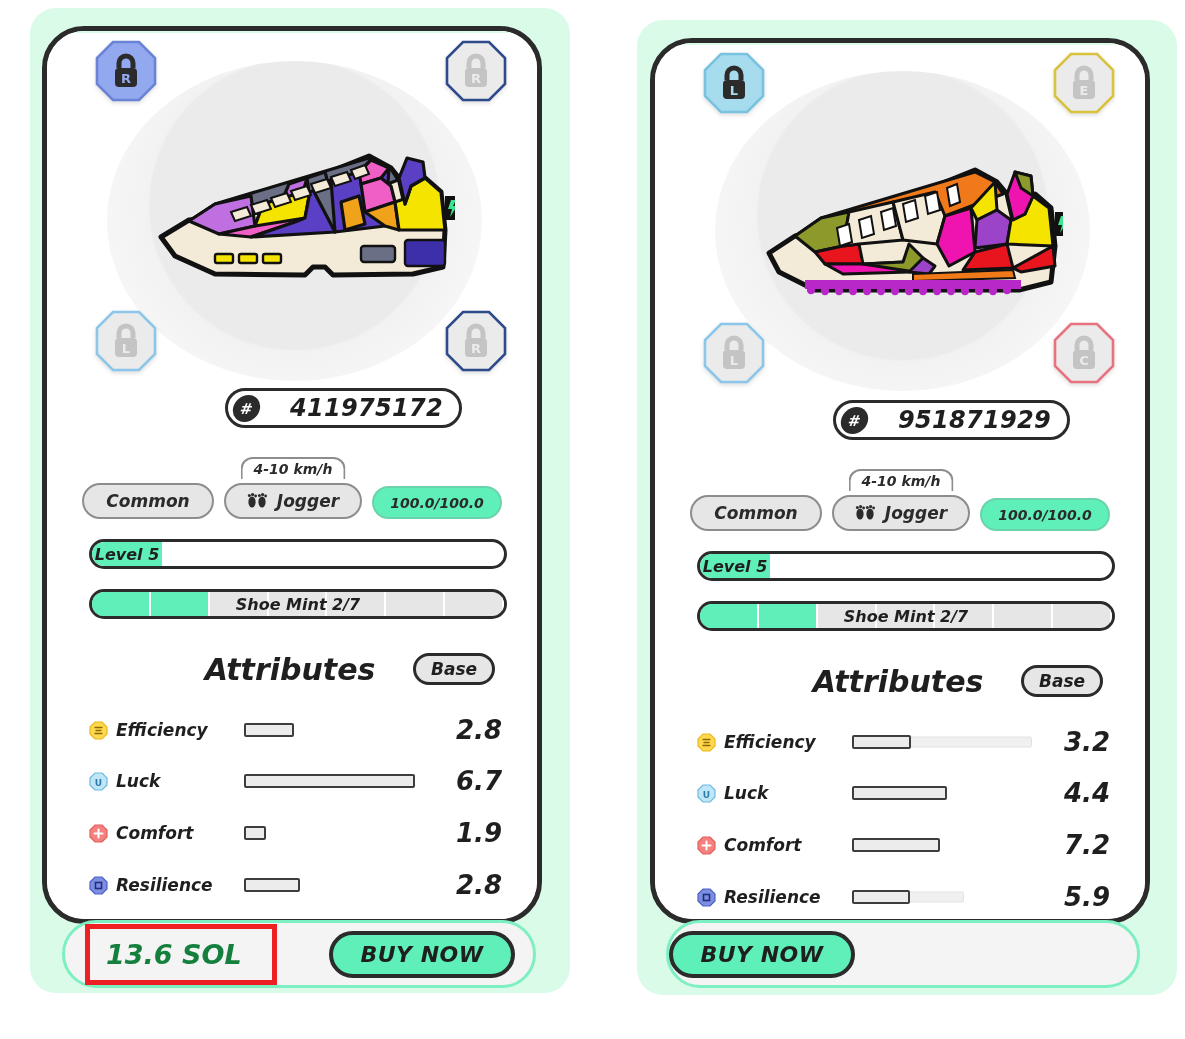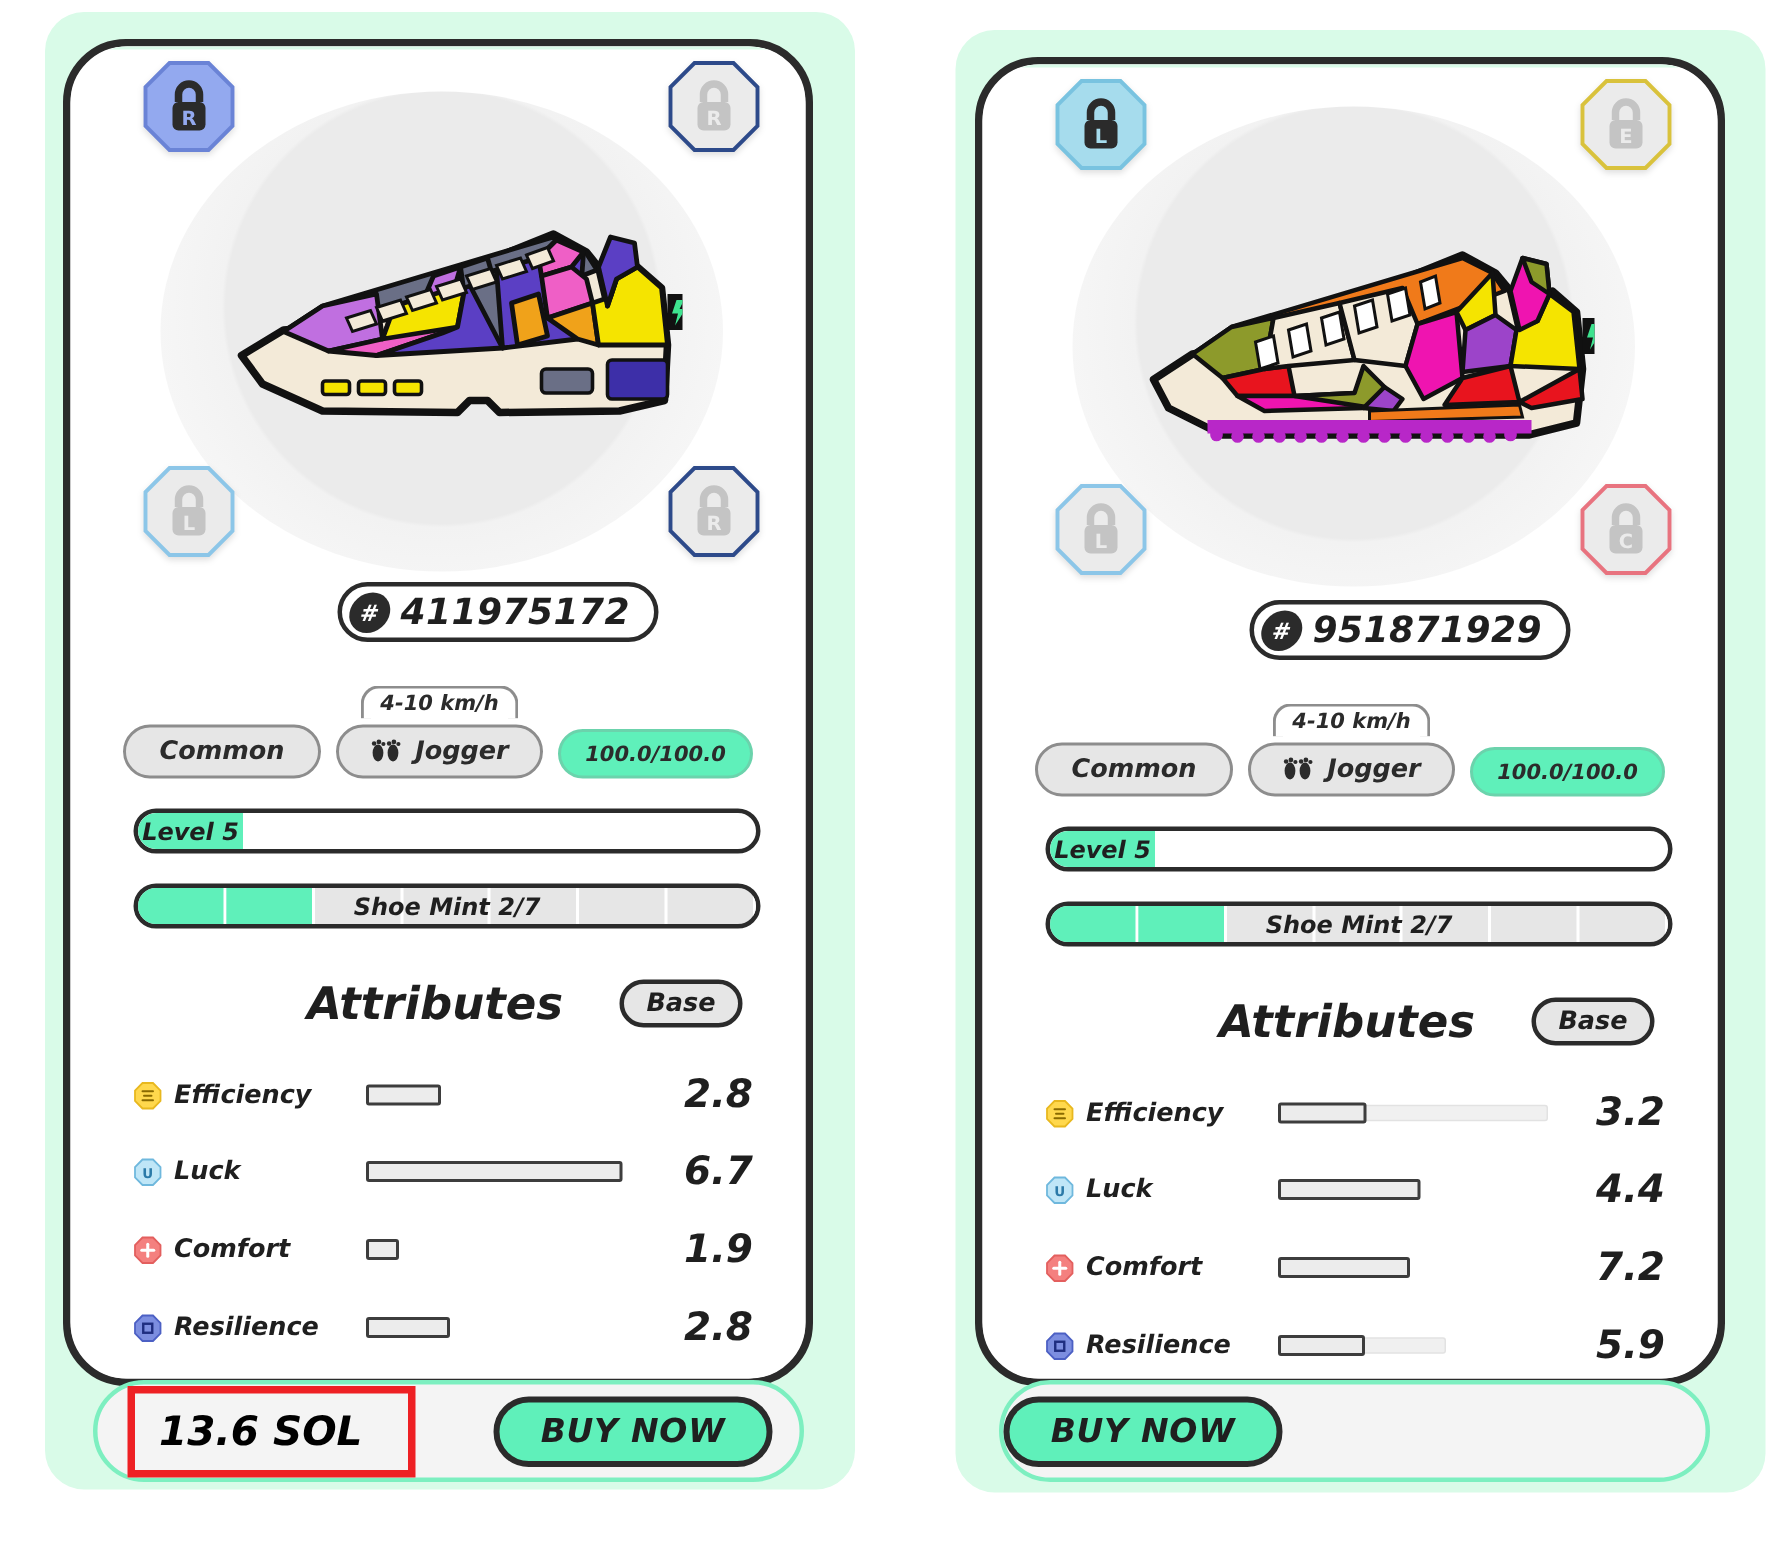--- a/index.html
+++ b/index.html
@@ -64,21 +64,21 @@
     width: 27px; height: 27px; border-radius: 50%;
     background: #2b2b2b; color: #fff;
     display:flex; align-items:center; justify-content:center;
     font-weight: 700; font-size: 15px;
     font-family: "DejaVu Sans", sans-serif;
     transform: skewX(-9deg);
   }
   .idchip .idtext {
     font-family: "DejaVu Sans", sans-serif;
     font-size: 24px; font-weight: 700; font-style: italic;
-    color: #1f1f1f; letter-spacing: .3px;
+    color: #1f1f1f; letter-spacing: .3px; margin-left: 23px;
   }
 
   .chiprow { position: absolute; left:0; right:0; display:flex; align-items:flex-end; justify-content:center; }
   .chip {
     background: #e6e6e6;
     border: 2.5px solid #8d8d8d;
     border-radius: 999px;
     display: flex; align-items: center; justify-content: center; gap: 8px;
     font-family: "DejaVu Sans", sans-serif;
     font-weight: 700; font-style: italic; color: #2b2b2b;
@@ -171,21 +171,21 @@
     border-radius: 999px;
     display: flex; align-items: center; justify-content: space-between;
   }
   .price-box {
     border: 5px solid #ee2024;
     background: #f4f4f4;
     display:flex; align-items:center;
   }
   .price-text {
     font-family: "DejaVu Sans", sans-serif;
-    font-weight: 800; font-style: italic; color: #000000;
+    font-weight: 800; font-style: italic; color: #15803d;
     white-space: nowrap;
   }
   .buy-btn {
     background: #5ff0ba;
     border: 4px solid #2b2b2b;
     border-radius: 999px;
     display:flex; align-items:center; justify-content:center;
     font-family: "DejaVu Sans", sans-serif;
     font-weight: 800; font-style: italic; color: #1f1f1f;
     letter-spacing: .5px;

